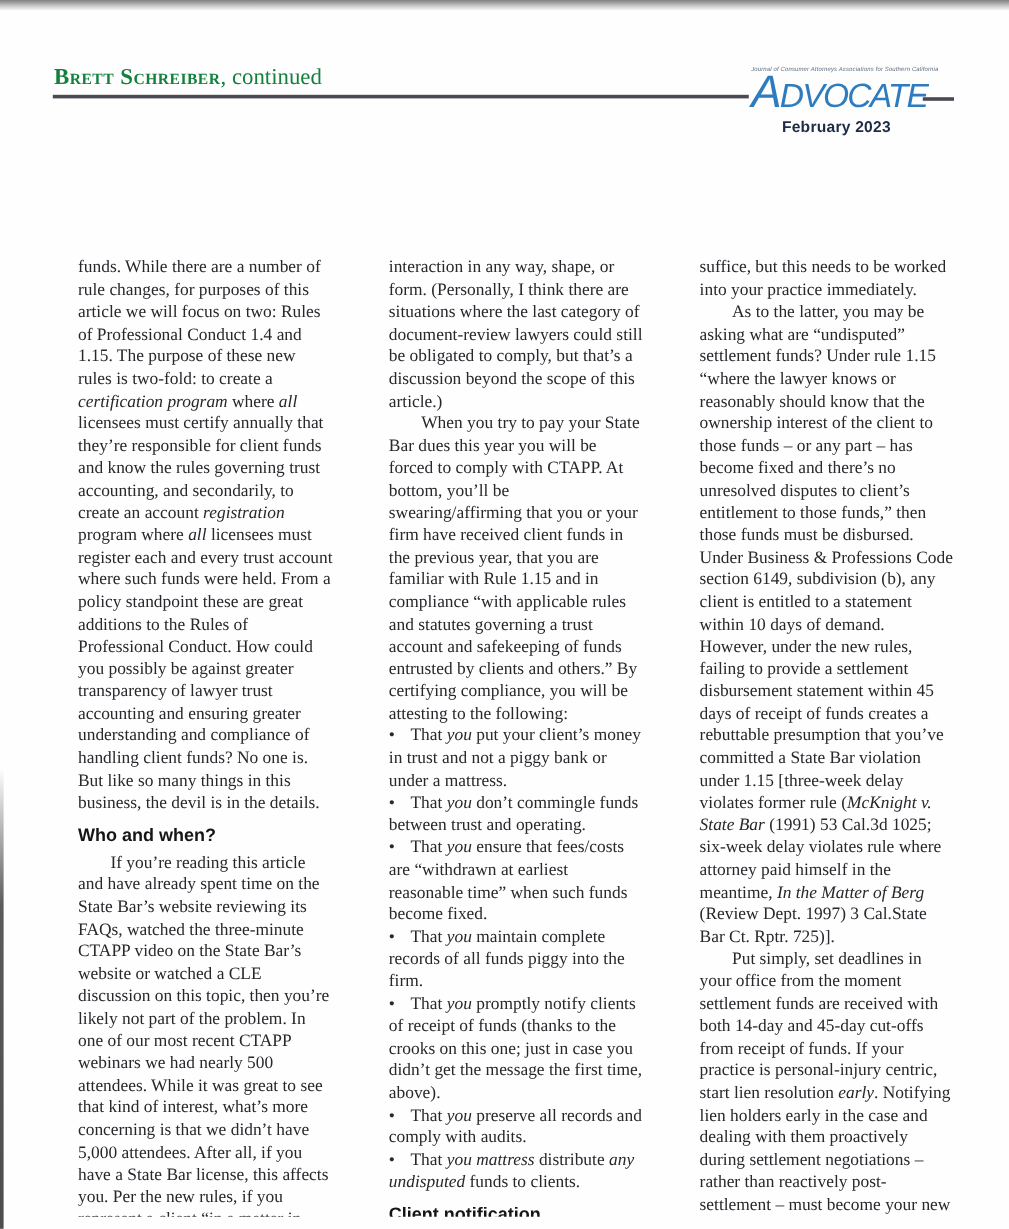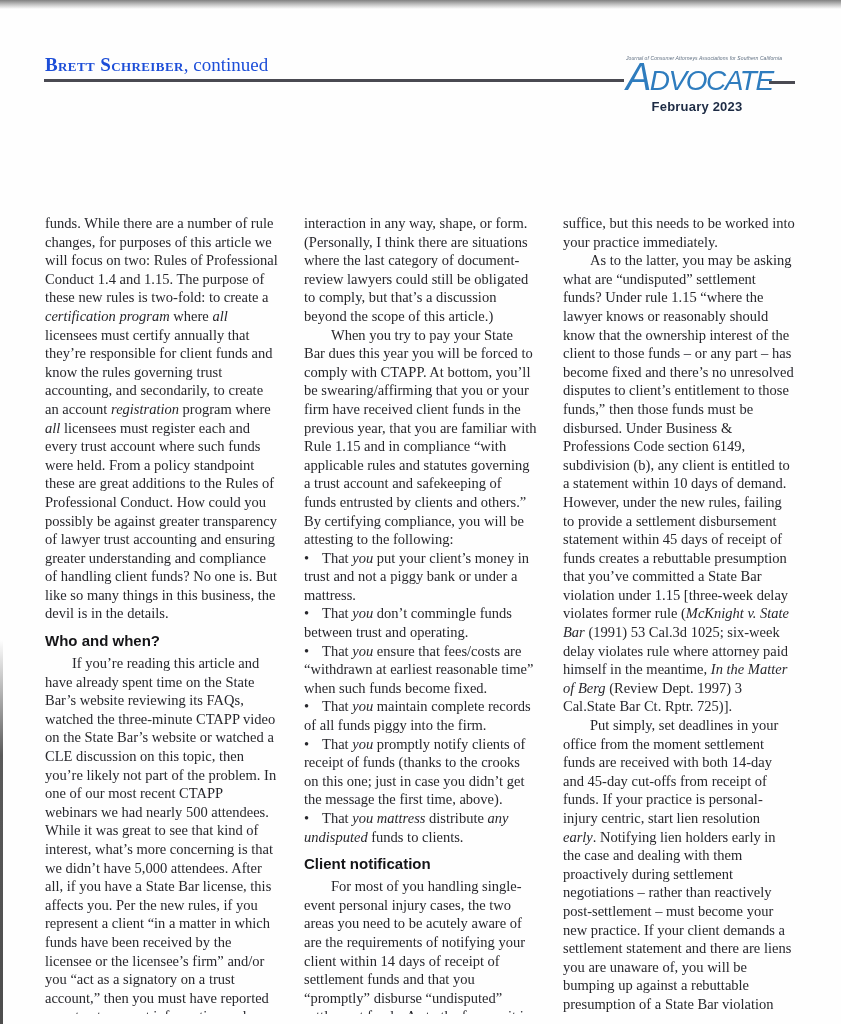--- a/index.html
+++ b/index.html
@@ -9,21 +9,21 @@
     font-family:"Liberation Serif","DejaVu Serif",serif;
     color:#27272c;
   }
   .topbar{
     position:absolute;left:0;top:0;width:841px;height:9px;
     background:linear-gradient(#818181,#c9c9c9 55%,#fefefe);
   }
   
   .author{
     position:absolute;left:45px;top:54px;
-    font-size:19px;color:#1d4ed8;white-space:nowrap;
+    font-size:19px;color:#15803d;white-space:nowrap;
   }
   .author-name{font-variant:small-caps;font-weight:700;letter-spacing:.4px;}
   .author-suffix{font-weight:400;}
   .rule{
     position:absolute;left:44px;top:79px;width:580px;height:3px;background:#4a4a52;
   }
   .rule-right{
     position:absolute;left:769px;top:81px;width:26px;height:3px;background:#4a4a52;
   }
   .logo{
@@ -43,21 +43,21 @@
   .logotype::first-letter{font-size:38px;}
   .issue{
     font-family:"Liberation Sans","DejaVu Sans",sans-serif;
     font-weight:700;font-size:13px;color:#1d2b44;margin-top:3px;letter-spacing:.2px;
   }
   
   .columns{
     position:absolute;left:45px;top:214px;width:751px;height:800px;
     display:flex;gap:26px;overflow:hidden;
   }
-  .col{flex:1 1 0;min-width:0;}
+  .col{flex:1 1 0;min-width:0;margin-left:20px;}
   .col p{margin:0;font-size:14.5px;line-height:18.6px;text-align:left;}
   .col p.indent{text-indent:27px;}
   .col h3{
     font-family:"Liberation Sans","DejaVu Sans",sans-serif;
     font-size:15px;line-height:18px;color:#151518;
     margin:9px 0 4px 0;font-weight:700;
   }
   .col p.bullet .dot{padding-right:13px;}
   .col em{font-style:italic;}
   .left-edge{
@@ -89,20 +89,21 @@
         <p class=" indent"><span>If you’re reading this article and have already spent time on the State Bar’s website reviewing its FAQs, watched the three-minute CTAPP video on the State Bar’s website or watched a CLE discussion on this topic, then you’re likely not part of the problem. In one of our most recent CTAPP webinars we had nearly 500 attendees. While it was great to see that kind of interest, what’s more concerning is that we didn’t have 5,000 attendees. After all, if you have a State Bar license, this affects you. Per the new rules, if you represent a client “in a matter in which funds have been received by the licensee or the licensee’s firm” and/or you “act as a signatory on a trust account,” then you must have reported your trust account information and certified compliance by February 1, 2023.</span></p>
       </div>
     <div class="col">
         <p class=""><span>interaction in any way, shape, or form. (Personally, I think there are situations where the last category of document-review lawyers could still be obligated to comply, but that’s a discussion beyond the scope of this article.)</span></p>
         <p class=" indent"><span>When you try to pay your State Bar dues this year you will be forced to comply with CTAPP. At bottom, you’ll be swearing/affirming that you or your firm have received client funds in the previous year, that you are familiar with Rule 1.15 and in compliance “with applicable rules and statutes governing a trust account and safekeeping of funds entrusted by clients and others.” By certifying compliance, you will be attesting to the following:</span></p>
         <p class="bullet"><span class="dot">•</span><span>That </span><em>you</em><span> put your client’s money in trust and not a piggy bank or under a mattress.</span></p>
         <p class="bullet"><span class="dot">•</span><span>That </span><em>you</em><span> don’t commingle funds between trust and operating.</span></p>
         <p class="bullet"><span class="dot">•</span><span>That </span><em>you</em><span> ensure that fees/costs are “withdrawn at earliest reasonable time” when such funds become fixed.</span></p>
         <p class="bullet"><span class="dot">•</span><span>That </span><em>you</em><span> maintain complete records of all funds piggy into the firm.</span></p>
         <p class="bullet"><span class="dot">•</span><span>That </span><em>you</em><span> promptly notify clients of receipt of funds (thanks to the crooks on this one; just in case you didn’t get the message the first time, above).</span></p>
+        <p class="bullet"><span class="dot">•</span><span>That </span><em>you</em><span> preserve all records and comply with audits.</span></p>
         <p class="bullet"><span class="dot">•</span><span>That </span><em>you mattress</em><span> distribute </span><em>any undisputed</em><span> funds to clients.</span></p>
         <h3 class=""><span>Client notification</span></h3>
         <p class=" indent"><span>For most of you handling single-event personal injury cases, the two areas you need to be acutely aware of are the requirements of notifying your client within 14 days of receipt of settlement funds and that you “promptly” disburse “undisputed” settlement funds. As to the former, it is critical that you create deadline chains or other calendar triggers to ensure that within two weeks of receiving a settlement check you notify the client. A form letter or e-mail will</span></p>
       </div>
     <div class="col">
         <p class=""><span>suffice, but this needs to be worked into your practice immediately.</span></p>
         <p class=" indent"><span>As to the latter, you may be asking what are “undisputed” settlement funds? Under rule 1.15 “where the lawyer knows or reasonably should know that the ownership interest of the client to those funds – or any part – has become fixed and there’s no unresolved disputes to client’s entitlement to those funds,” then those funds must be disbursed. Under Business &amp; Professions Code section 6149, subdivision (b), any client is entitled to a statement within 10 days of demand. However, under the new rules, failing to provide a settlement disbursement statement within 45 days of receipt of funds creates a rebuttable presumption that you’ve committed a State Bar violation under 1.15 [three-week delay violates former rule (</span><em>McKnight v. State Bar</em><span> (1991) 53 Cal.3d 1025; six-week delay violates rule where attorney paid himself in the meantime, </span><em>In the Matter of Berg</em><span> (Review Dept. 1997) 3 Cal.State Bar Ct. Rptr. 725)].</span></p>
         <p class=" indent"><span>Put simply, set deadlines in your office from the moment settlement funds are received with both 14-day and 45-day cut-offs from receipt of funds. If your practice is personal-injury centric, start lien resolution </span><em>early</em><span>. Notifying lien holders early in the case and dealing with them proactively during settlement negotiations – rather than reactively post-settlement – must become your new practice. If your client demands a settlement statement and there are liens you are unaware of, you will be bumping up against a rebuttable presumption of a State Bar violation before you know it.</span></p>
       </div>
   </div>

